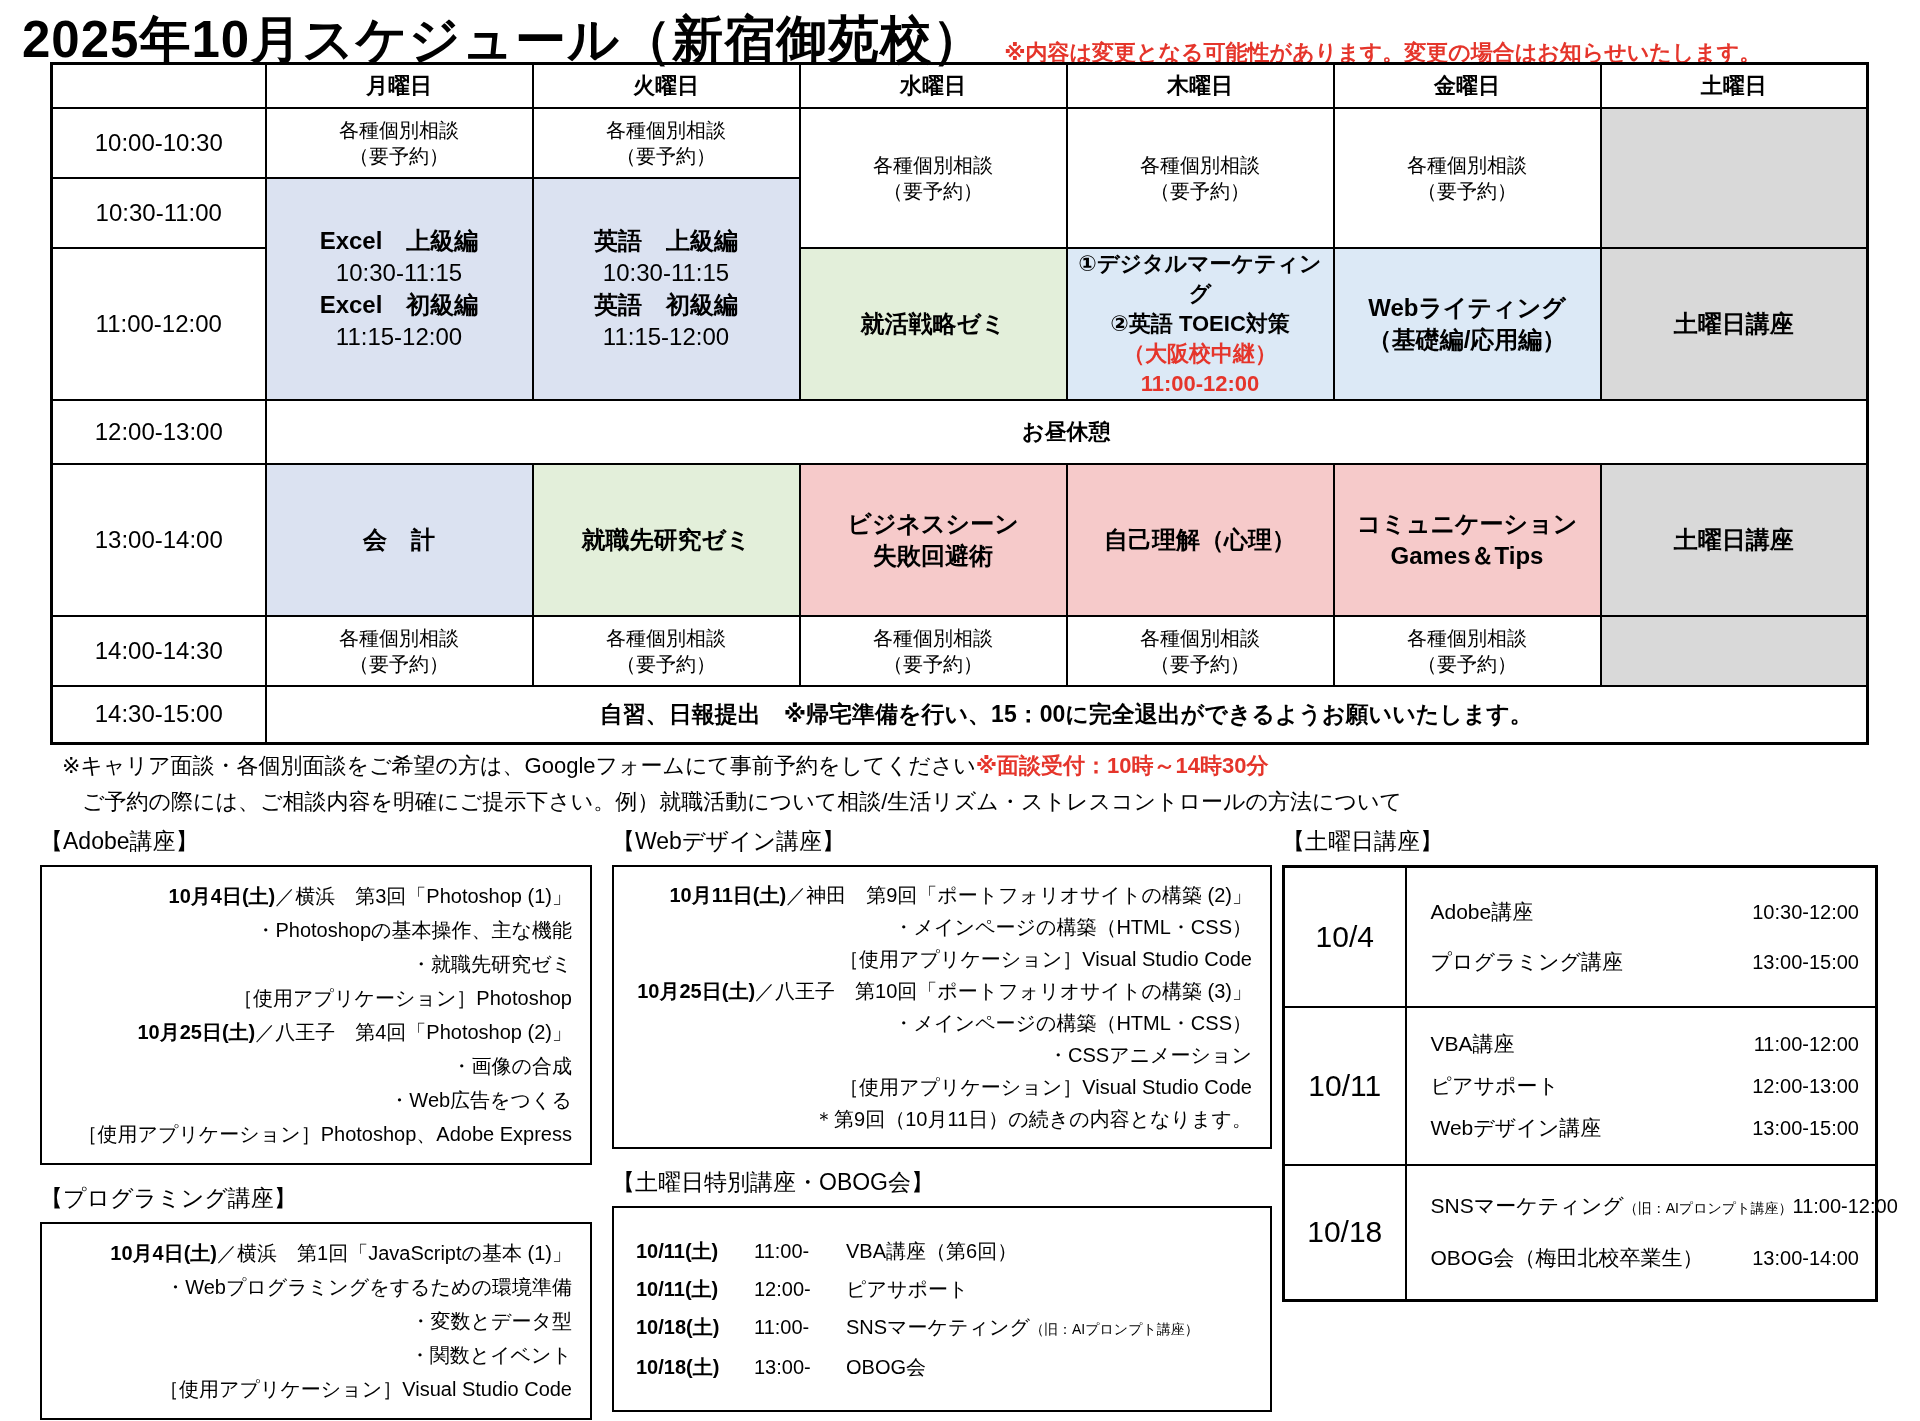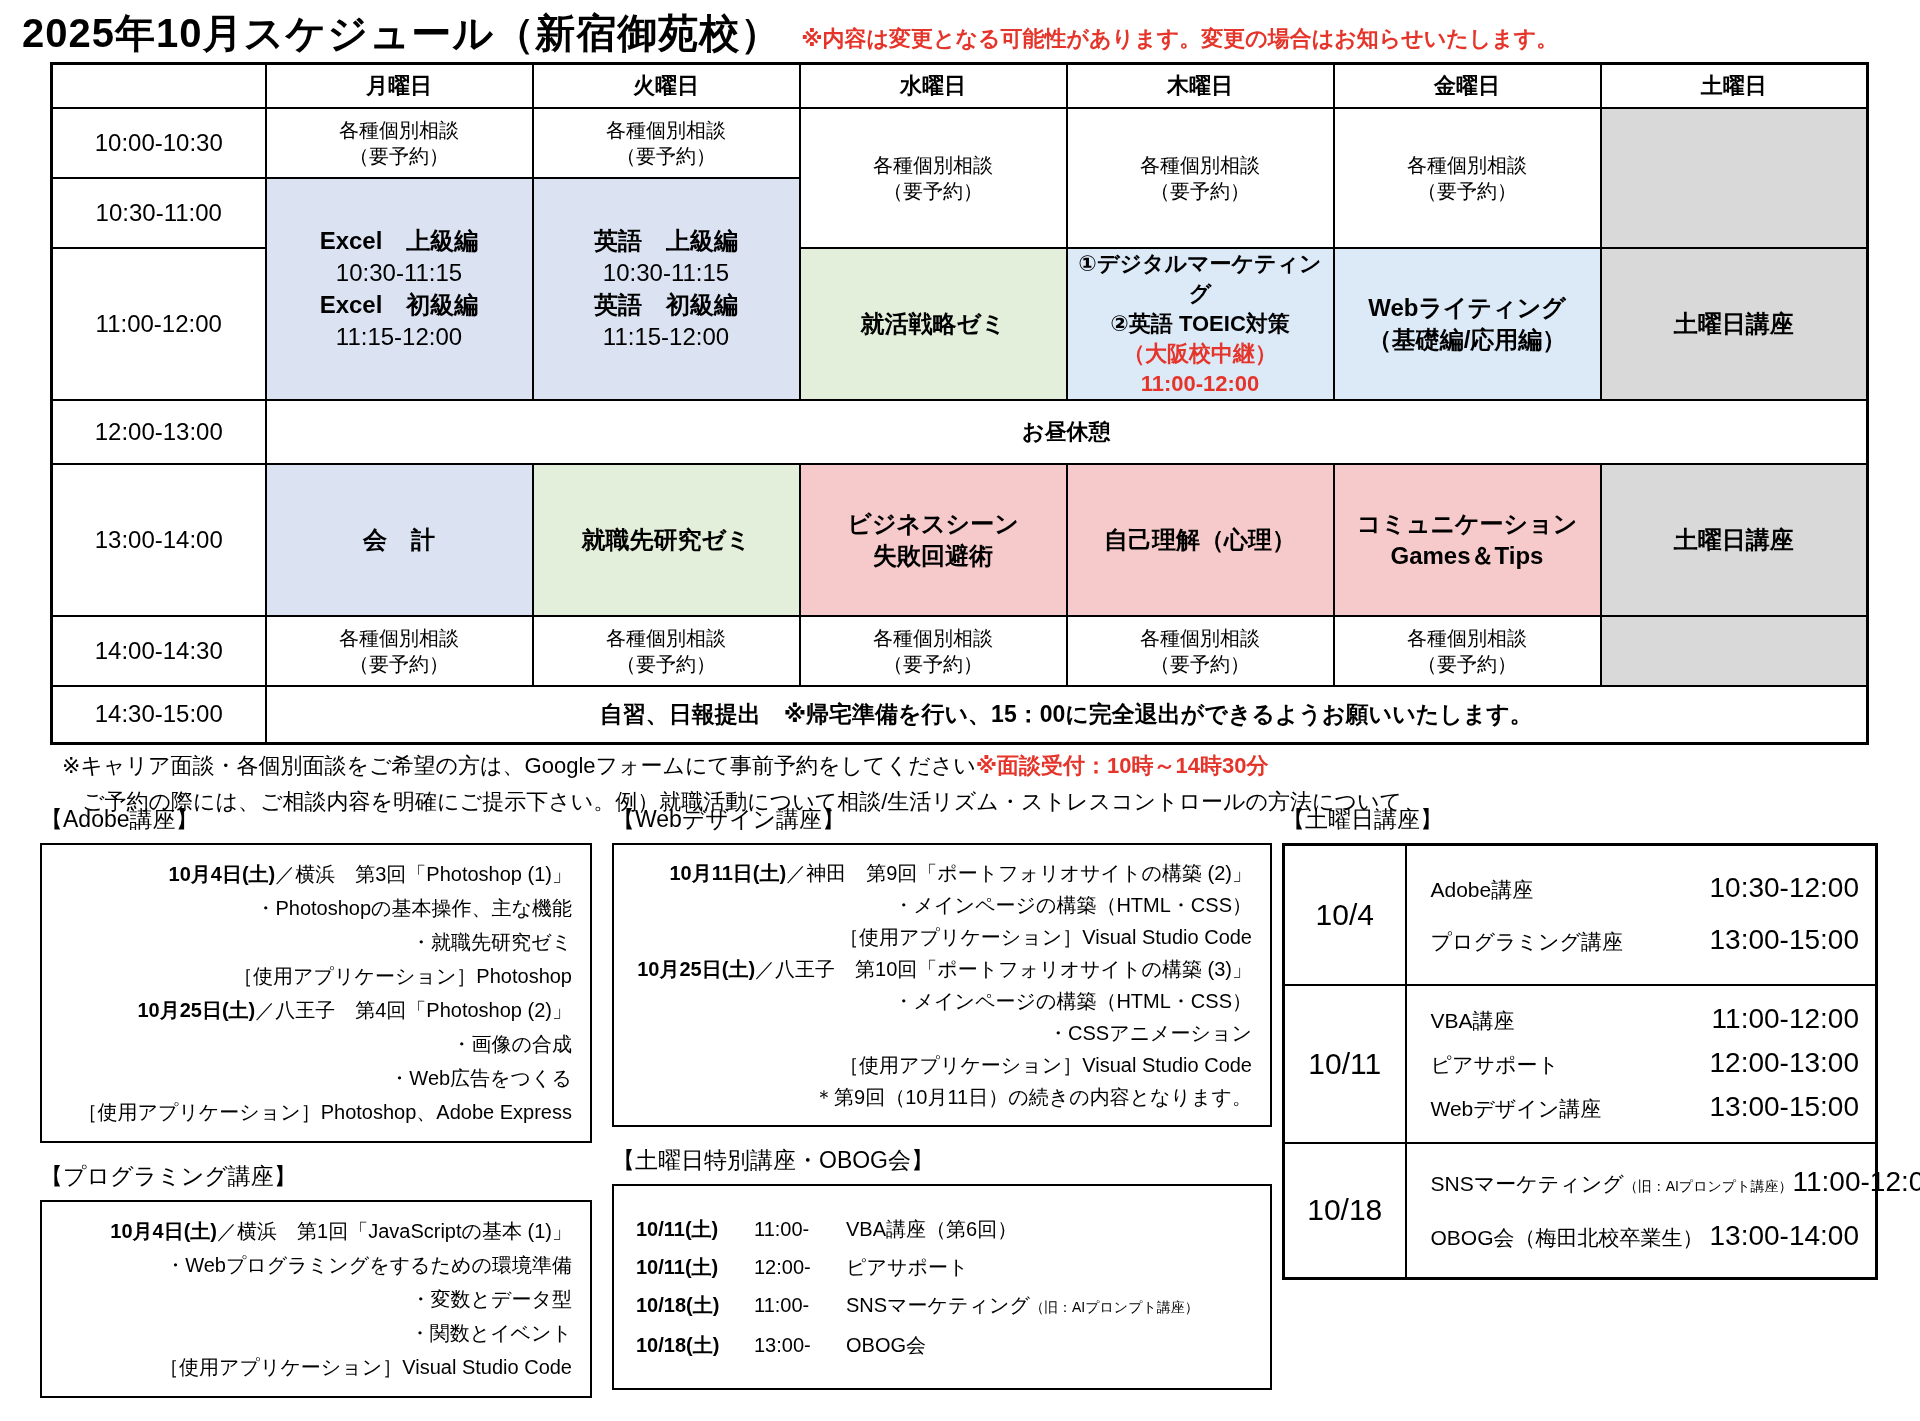--- a/index.html
+++ b/index.html
@@ -9,21 +9,21 @@
   *{box-sizing:border-box;}
   html,body{margin:0;padding:0;}
   body{
     width:1920px;height:1421px;background:#ffffff;color:var(--ink);
     font-family:"Liberation Sans","DejaVu Sans",sans-serif;
   }
   .page{position:relative;width:1920px;height:1421px;overflow:hidden;background:#fff;}
 
   
   .title-row{position:absolute;left:22px;top:6px;display:flex;align-items:flex-end;gap:20px;white-space:nowrap;}
-  .doc-title{font-size:40px;font-weight:700;letter-spacing:1px;}
+  .doc-title{font-size:51px;font-weight:700;letter-spacing:1px;}
   .doc-title-note{font-size:22px;font-weight:700;color:var(--red);padding-bottom:7px;}
 
   
   table.sched{position:absolute;left:50px;top:62px;border-collapse:collapse;table-layout:fixed;border:3px solid #000;}
   table.sched td{border:2px solid #000;text-align:center;vertical-align:middle;padding:0 4px;overflow:hidden;}
   .c-time{width:214px;} .c-day{width:267px;}
   tr.r-hdr{height:44px;} tr.r1{height:70px;} tr.r2{height:70px;} tr.r3{height:152px;}
   tr.r4{height:64px;} tr.r5{height:152px;} tr.r6{height:70px;} tr.r7{height:58px;}
   .day-hdr{font-size:22px;font-weight:700;}
   .time-label{font-size:24px;font-weight:400;}
@@ -36,21 +36,21 @@
   .bg-green{background:var(--green);} .bg-pink{background:var(--pink);} .bg-gray{background:var(--gray);}
   .lunch-cell{font-size:22px;font-weight:700;}
   .closing-cell{font-size:23px;font-weight:700;}
 
   
   .notes{position:absolute;left:62px;top:748px;font-size:22px;line-height:36px;white-space:nowrap;}
   .notes .indent{padding-left:20px;}
   .notes .red{color:var(--red);font-weight:600;}
 
   
-  .col{position:absolute;top:804px;}
+  .col{position:absolute;top:826px;}
   .col-left{left:40px;width:552px;}
   .col-mid{left:612px;width:660px;}
   .col-right{left:1282px;width:596px;}
   .sec-heading{font-size:23px;font-weight:400;margin:0 0 8px 0;}
   .infobox{border:2px solid #000;padding:12px 18px;background:#fff;text-align:right;}
   .line{font-size:20px;line-height:34px;white-space:nowrap;}
   .line-m{font-size:20px;line-height:32px;white-space:nowrap;}
   .b{font-weight:700;}
   .small-note{font-size:14px;}
   .gap-top{margin-top:18px;}
@@ -62,21 +62,21 @@
   .obog-time{width:92px;}
 
   
   table.sat{border-collapse:collapse;border:3px solid #000;width:100%;table-layout:fixed;}
   table.sat td{border:2px solid #000;vertical-align:middle;padding:0;}
   .sat-date{width:122px;text-align:center;font-size:30px;font-weight:400;}
   tr.sr1{height:140px;} tr.sr2{height:158px;} tr.sr3{height:136px;} tr.sr4{height:130px;}
   .sat-entries{display:flex;flex-direction:column;justify-content:center;height:100%;padding:10px 16px 10px 24px;gap:26px;}
   .sat-entries.three{gap:18px;}
   .entry{display:flex;justify-content:space-between;align-items:baseline;font-size:21px;line-height:24px;white-space:nowrap;}
-  .entry .t{font-size:28px;}
+  .entry .t{font-size:20px;}
 </style>
 </head>
 <body>
 
 <div class="page">
 
   <div class="title-row">
     <div class="doc-title">2025年10月スケジュール（新宿御苑校）</div>
     <div class="doc-title-note">※内容は変更となる可能性があります。変更の場合はお知らせいたします。</div>
   </div>

